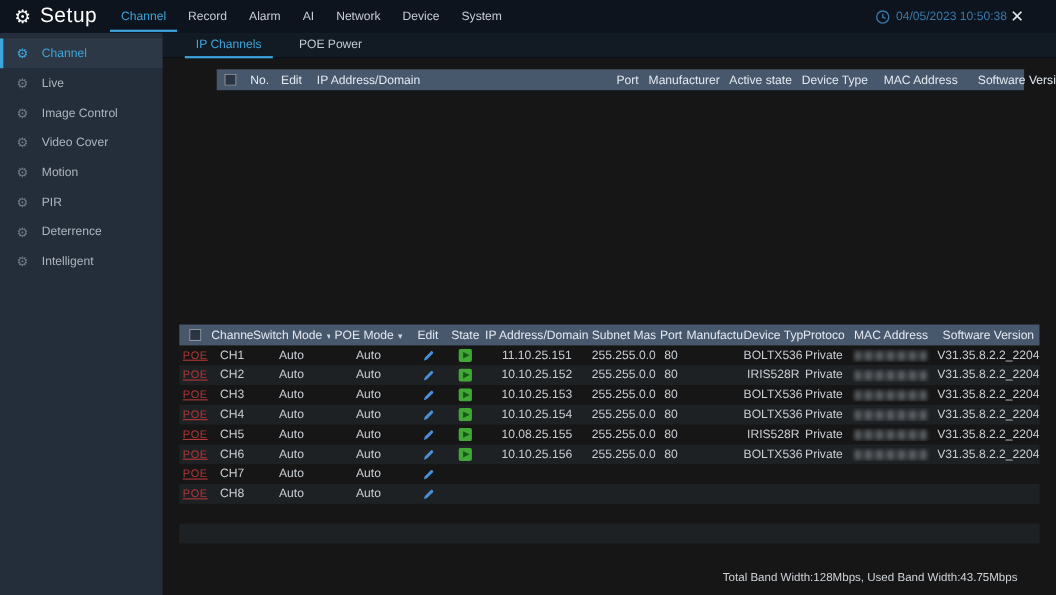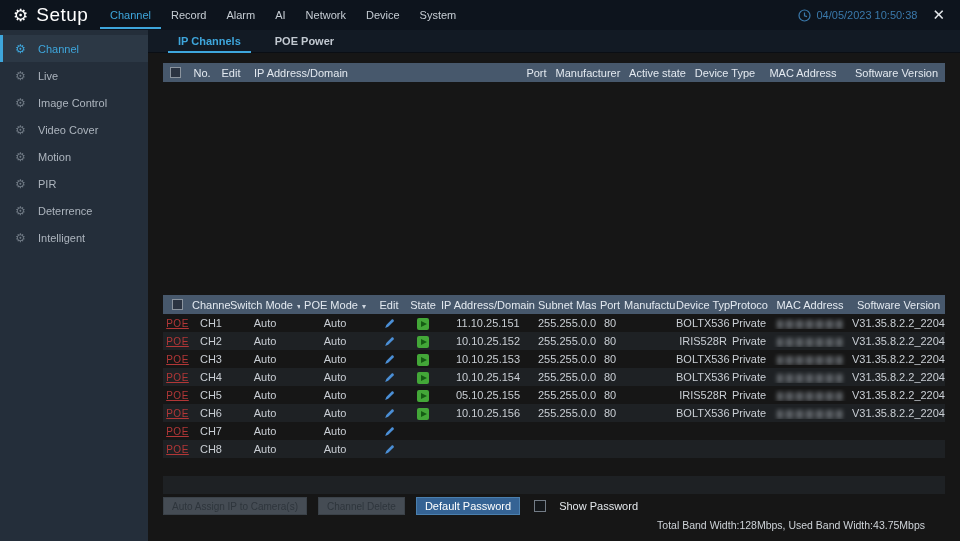--- a/index.html
+++ b/index.html
@@ -8,44 +8,44 @@
 
   
   .topbar { position:absolute; top:0; left:0; width:960px; height:30px; background:#0d141d; display:flex; align-items:center; z-index:5; }
   .logo { display:flex; align-items:center; gap:8px; padding-left:13px; width:94px; }
   .logo .gear { color:#ffffff; font-size:17px; line-height:1; }
   .logo .title { color:#ffffff; font-size:19px; letter-spacing:.5px; }
   .menu { display:flex; gap:16px; align-items:center; height:100%; margin-left:14px; }
   .menu-item { color:#c6cdd4; height:100%; line-height:30px; padding:0 2px; position:relative; cursor:pointer; }
   .menu-item.active { color:#3ea6dc; }
   .menu-item.active::after { content:''; position:absolute; left:-8px; right:-8px; bottom:1px; height:2px; background:#3ea6dc; }
-  .top-right { margin-left:auto; display:flex; align-items:center; gap:12px; padding-right:12px; }
+  .top-right { margin-left:auto; display:flex; align-items:center; padding-right:26px; }
   .datetime { color:#3a79ab; display:flex; align-items:center; gap:5px; }
   .close-btn { color:#e3e7ea; font-size:15px; padding:0 3px; cursor:pointer; }
 
   
   .sidebar { position:absolute; top:30px; left:0; width:148px; bottom:0; background:#242e3a; padding-top:5px; }
   .side-item { height:27px; display:flex; align-items:center; gap:10px; padding-left:12px; color:#adb5be; border-left:3px solid transparent; cursor:pointer; }
   .side-item .icon { color:#6f7984; font-size:12px; width:13px; line-height:1; }
   .side-item.active { background:#2c3845; border-left-color:#3ea6dc; color:#3ea6dc; }
   .side-item.active .icon { color:#3ea6dc; }
 
   
   .content { position:absolute; left:148px; top:30px; right:0; bottom:0; background:#161616; }
   .tabs { height:23px; background:#121a24; border-bottom:1px solid #0a0e14; display:flex; gap:34px; padding-left:30px; }
-  .tab { color:#c2c9d1; line-height:22px; position:relative; cursor:pointer;font-weight:bold; }
+  .tab { color:#c2c9d1; line-height:22px; position:relative; cursor:pointer; }
   .tab.active { color:#3ea6dc; }
   .tab.active::after { content:''; position:absolute; left:-10px; right:-10px; bottom:-1px; height:2px; background:#3ea6dc; }
 
   
   .thead { display:flex; height:19px; background:#47586c; align-items:center; }
   .th { flex:none; text-align:center; color:#e3e9f0; font-size:11px; white-space:nowrap; overflow:hidden; }
   .arr { font-size:8px; color:#cdd5de; margin-left:4px; }
 
-  .dtable { position:absolute; top:33px; left:15px; width:782px; }
+  .dtable { position:absolute; top:33px; left:1px; width:782px;padding-left:48px; }
   .dtable .th:nth-child(1){width:25px} .dtable .th:nth-child(2){width:28px}
   .dtable .th:nth-child(3){width:30px} .dtable .th:nth-child(4){width:274px;text-align:left;padding-left:8px}
   .dtable .th:nth-child(5){width:33px} .dtable .th:nth-child(6){width:70px}
   .dtable .th:nth-child(7){width:69px} .dtable .th:nth-child(8){width:66px}
   .dtable .th:nth-child(9){width:90px} .dtable .th:nth-child(10){width:97px}
 
   .ctable { position:absolute; top:265px; left:15px; width:782px; }
   .ctable .th:nth-child(1),.ctable .td:nth-child(1){width:29px}
   .ctable .th:nth-child(2),.ctable .td:nth-child(2){width:38px}
   .ctable .th:nth-child(3),.ctable .td:nth-child(3){width:70px}
@@ -280,21 +280,21 @@
           <div class="td poe">POE</div>
           <div class="td">CH5</div>
           <div class="td">Auto</div>
           <div class="td">Auto</div>
           <div class="td"><span class="pencil">
               <svg width="11" height="11" viewBox="0 0 11 11">
                 <path d="M1.2 9.9 L2.3 6.9 L7.7 1.5 C8.1 1.1 8.7 1.1 9.1 1.5 L9.6 2 C10 2.4 10 3 9.6 3.4 L4.2 8.8 Z" fill="#4b8fd6"></path>
               </svg>
             </span></div>
           <div class="td"><div class="state-ic"></div></div>
-          <div class="td">05.10.25.155</div>
+          <div class="td">10.08.25.155</div>
           <div class="td">255.255.0.0</div>
           <div class="td">80</div>
           <div class="td"></div>
           <div class="td">IRIS528R</div>
           <div class="td">Private</div>
           <div class="td"><span class="mac-blur"></span></div>
           <div class="td">V31.35.8.2.2_220425</div>
         </div>
         <div class="tr alt">
           <div class="td poe">POE</div>
@@ -354,22 +354,15 @@
           <div class="td"></div>
           <div class="td"></div>
           <div class="td"></div>
           <div class="td"></div>
         </div>
         <div class="tr"></div>
         <div class="tr alt"></div>
       </div>
   </div>
 
-  <div class="footer-row">
-    <div class="fbtn disabled">Auto Assign IP to Camera(s)</div>
-    <div class="fbtn disabled">Channel Delete</div>
-    <div class="fbtn primary">Default Password</div>
-    <div class="cbx2"></div>
-    <span class="showpwd">Show Password</span>
-  </div>
 
   <div class="bandwidth">Total Band Width:128Mbps, Used Band Width:43.75Mbps</div>
 </div>
 
 </body></html>

